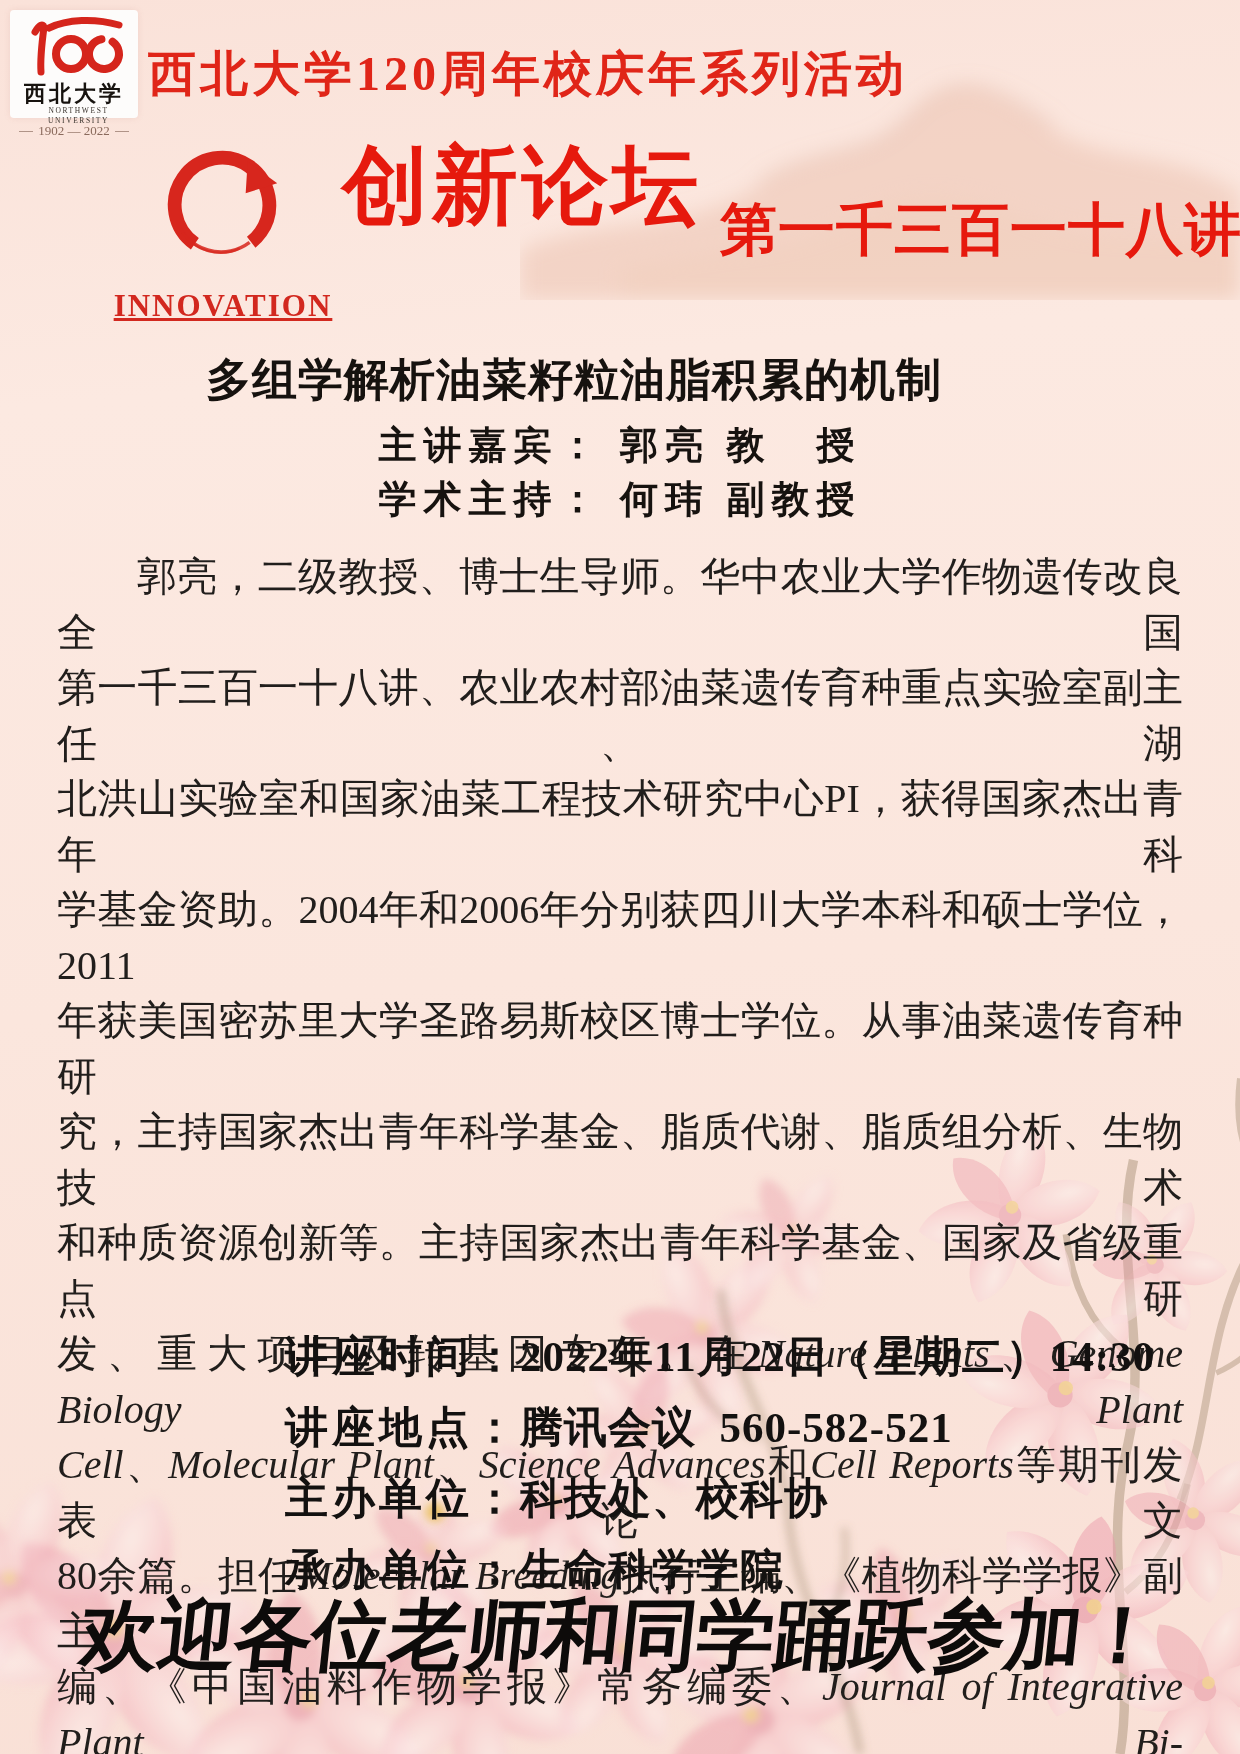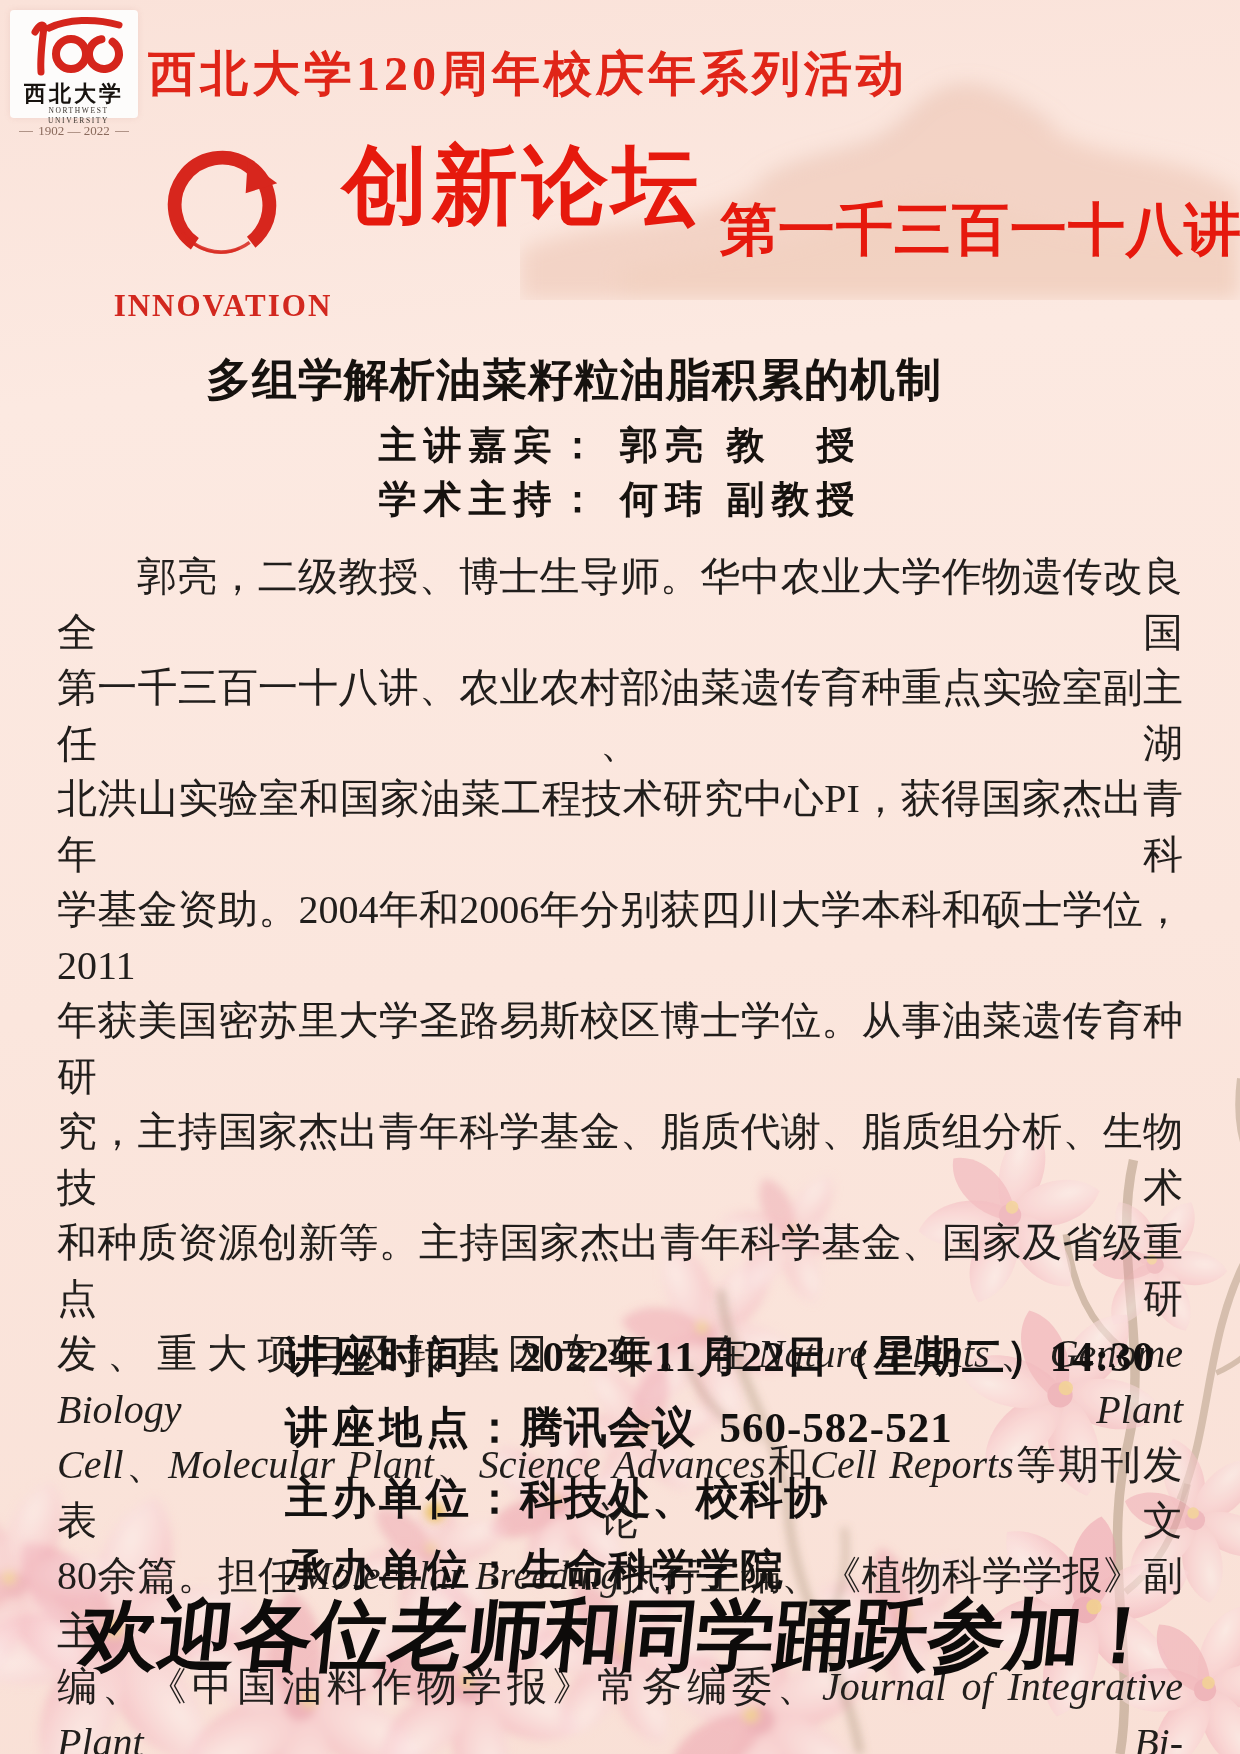--- a/index.html
+++ b/index.html
@@ -24,21 +24,21 @@
   .logo-years::before,.logo-years::after{content:"";display:block;width:14px;height:1px;background:#b09488;}
 
   .series-title{
     left:148px;top:42px;font-size:48px;font-weight:800;letter-spacing:4px;
     color:#e02518;white-space:nowrap;
   }
 
   .innovation-circle{left:152px;top:136px;width:140px;height:138px;}
   .innovation-caption{
     left:98px;top:288px;width:250px;text-align:center;
-    font-size:31px;font-weight:600;letter-spacing:2px;color:#d2281f;white-space:nowrap;
+    font-size:31px;font-weight:600;letter-spacing:2px;color:#d2281f;white-space:nowrap;text-decoration:underline;
   }
 
   .forum-name{
     left:342px;top:128px;font-size:86px;font-weight:900;letter-spacing:4px;
     color:#e6190d;font-family:"Liberation Sans","DejaVu Sans",sans-serif;white-space:nowrap;
   }
   .lecture-no{
     left:720px;top:192px;font-size:57px;font-weight:700;letter-spacing:1px;
     color:#e6190d;font-family:"Liberation Sans","DejaVu Sans",sans-serif;white-space:nowrap;
   }

